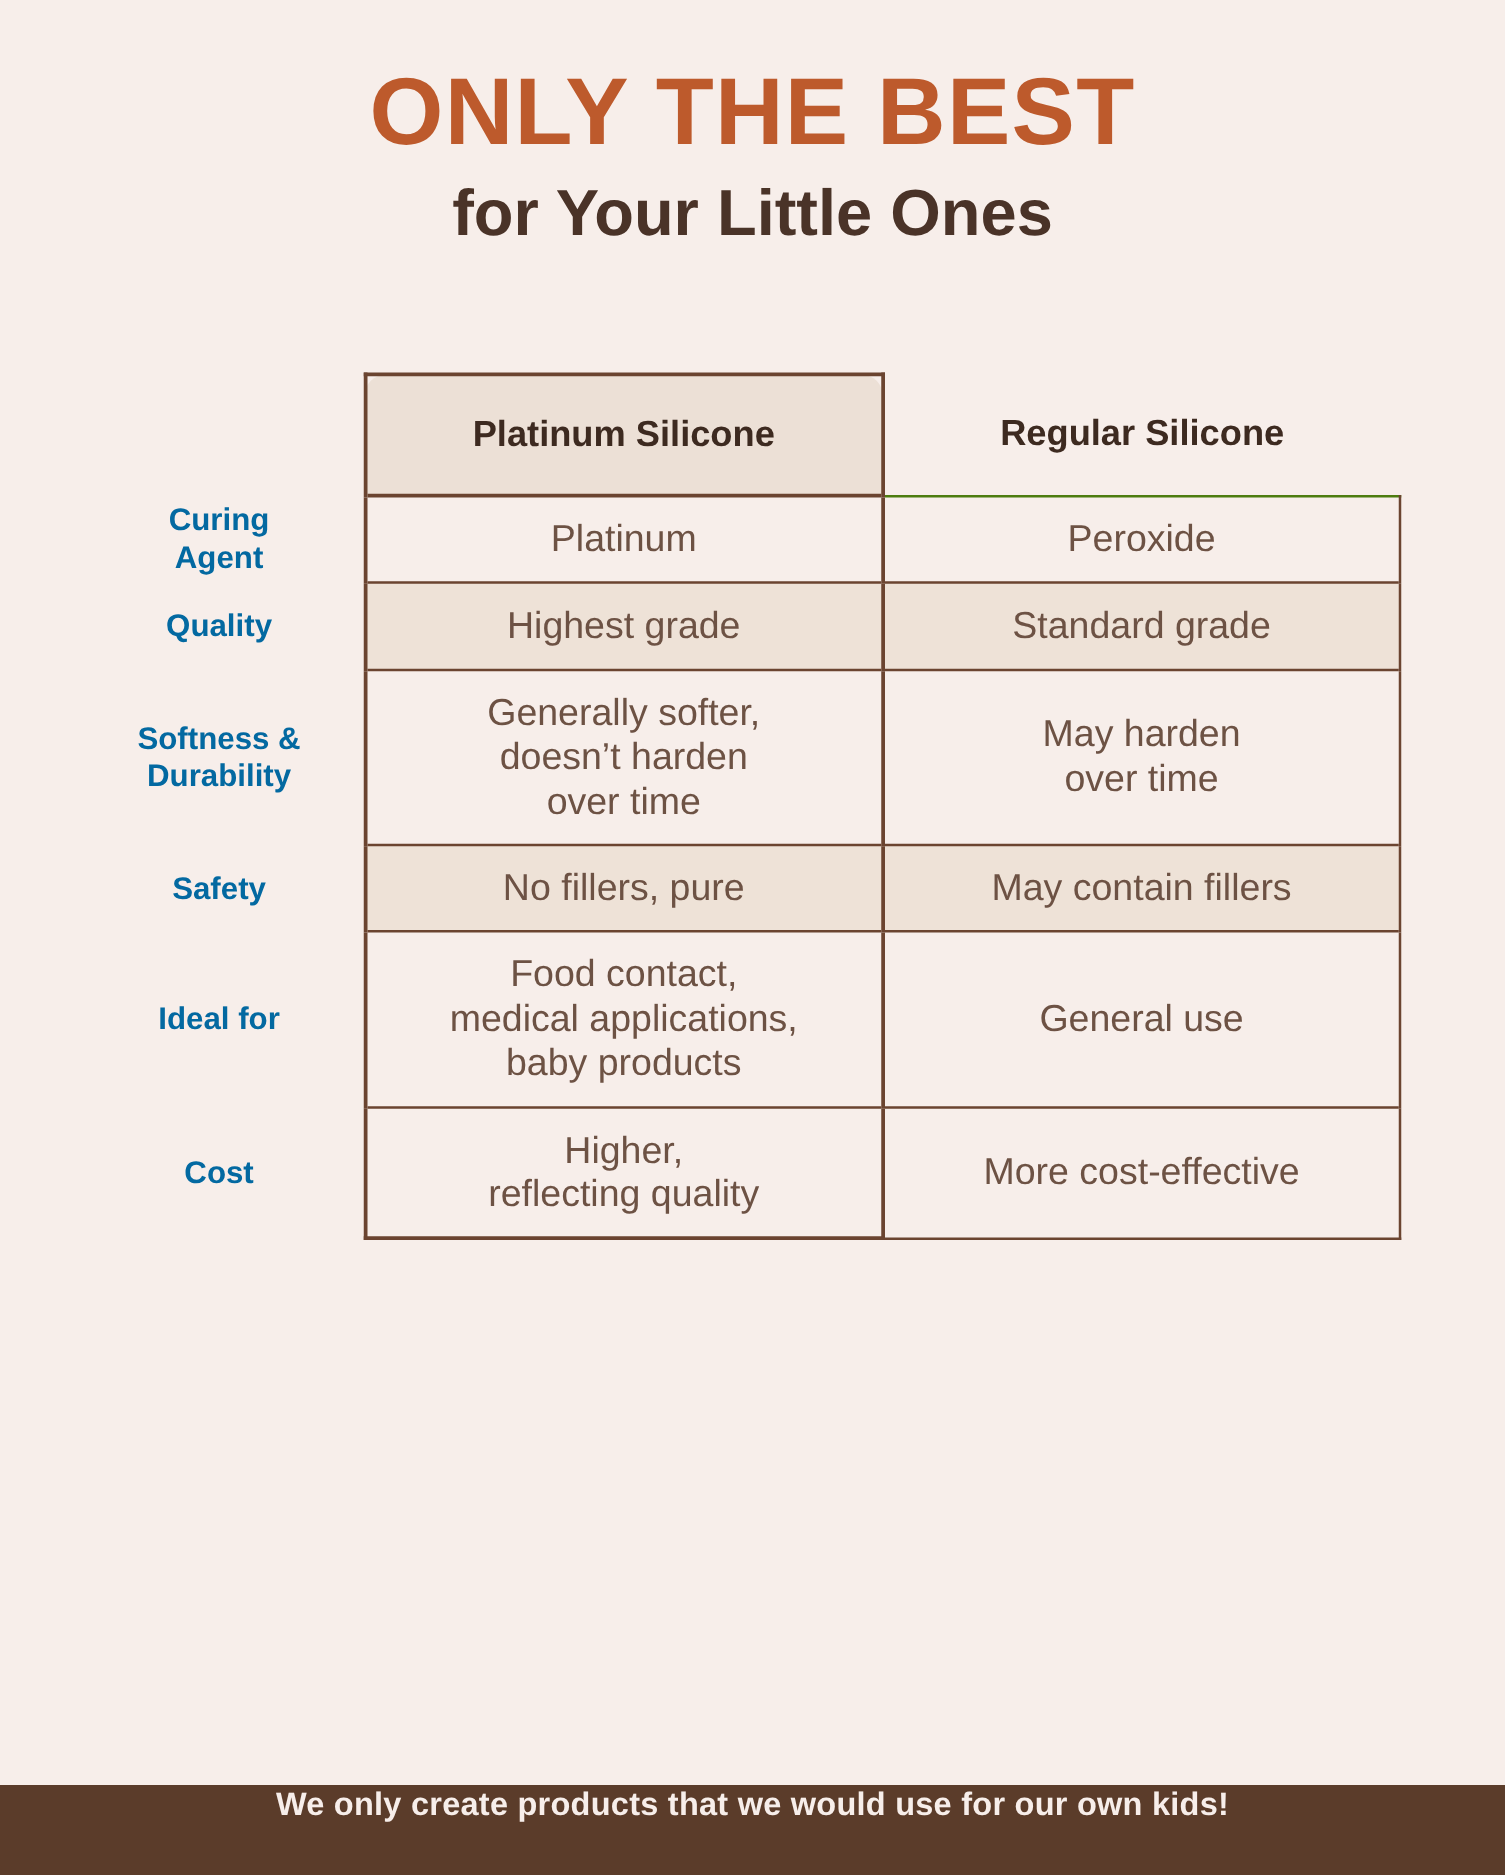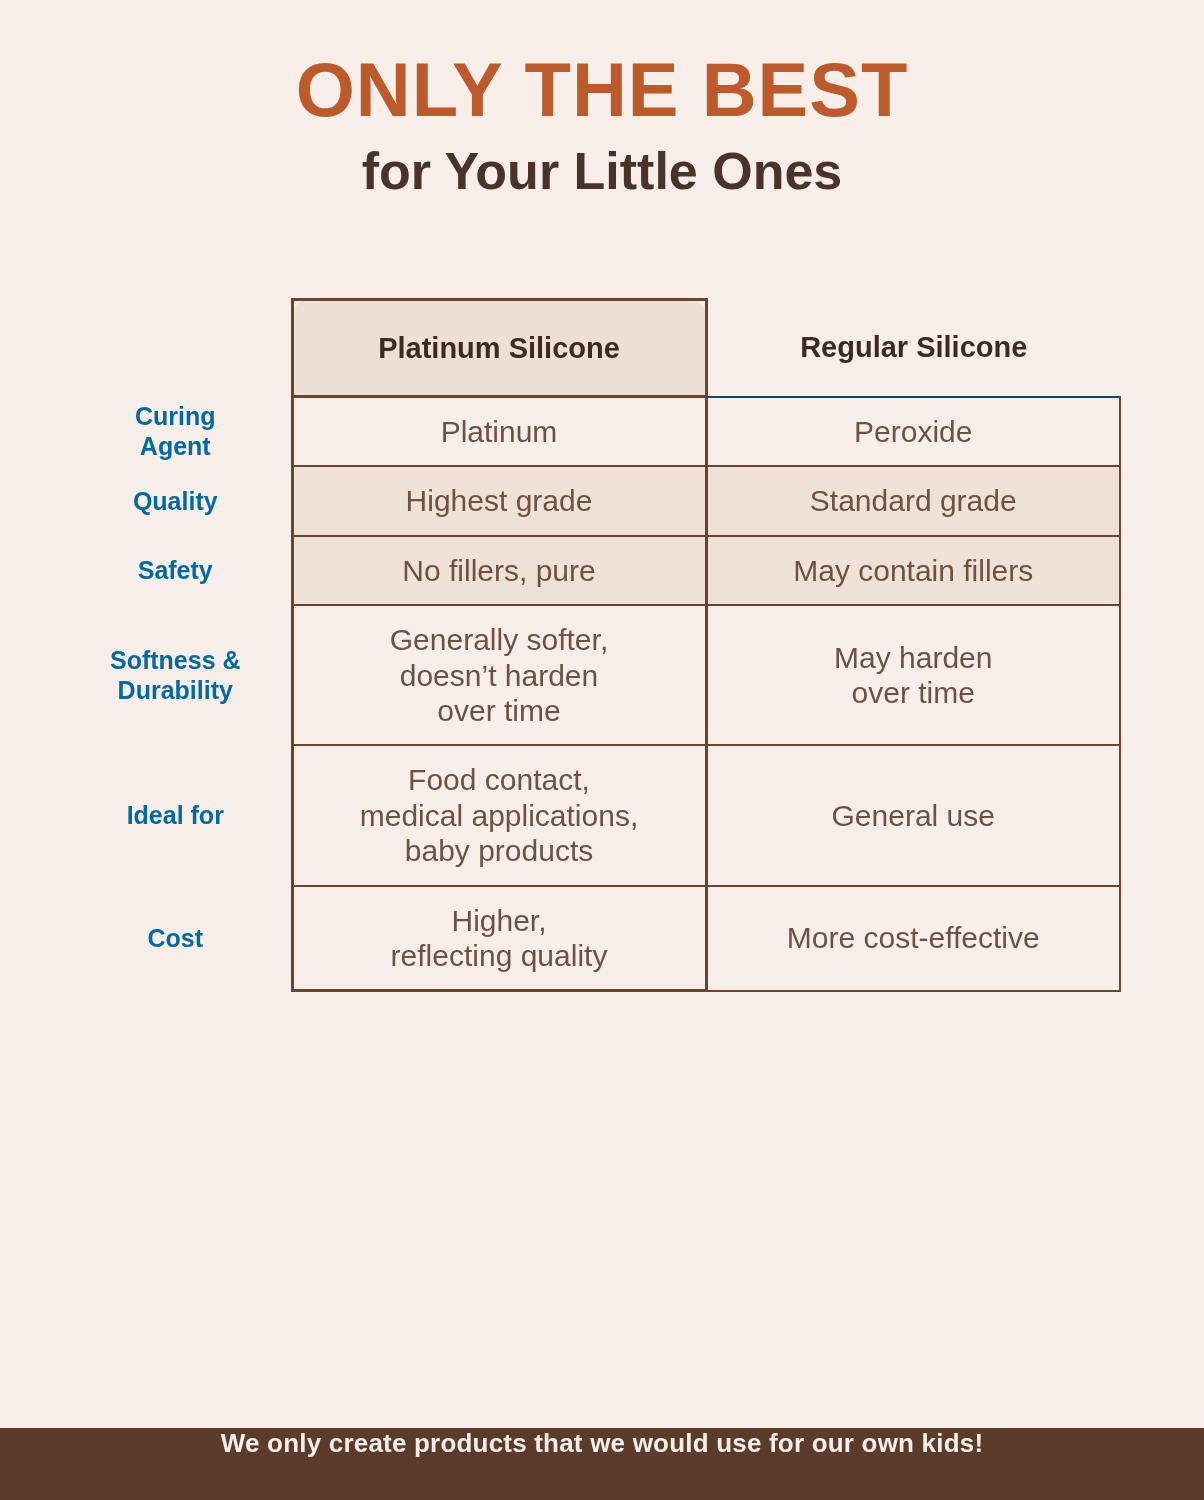--- a/index.html
+++ b/index.html
@@ -108,21 +108,21 @@
   }
 
   td.cellB {
     border-left: none;
     border-right: 2px solid #6b4430;
     border-top: 2px solid #6b4430;
     background: #f7eeea;
   }
   td.cellB.shade { background: #eee2d7; }
   td.cellB.first {
-    border-top: 2px solid #0c4a6e;
+    border-top: 2px solid #4d7c0f;
     border-top-right-radius: 16px;
   }
   td.cellB.last {
     border-bottom: 2px solid #6b4430;
     border-bottom-right-radius: 16px;
   }
 
   
   .footer {
     position: absolute;
@@ -173,39 +173,39 @@
         <td class="cell cellB first">Peroxide</td>
       </tr>
 
       <tr>
         <td class="rowlabel">Quality</td>
         <td class="cell cellA shade">Highest grade</td>
         <td class="cell cellB shade">Standard grade</td>
       </tr>
 
       <tr>
-        <td class="rowlabel">Safety</td>
-        <td class="cell cellA shade">No fillers, pure</td>
-        <td class="cell cellB shade">May contain fillers</td>
-      </tr>
-
-      <tr>
         <td class="rowlabel">
           <div>Softness &amp;</div>
           <div>Durability</div>
         </td>
         <td class="cell cellA">
           <div>Generally softer,</div>
           <div>doesn’t harden</div>
           <div>over time</div>
         </td>
         <td class="cell cellB">
           <div>May harden</div>
           <div>over time</div>
         </td>
+      </tr>
+
+      <tr>
+        <td class="rowlabel">Safety</td>
+        <td class="cell cellA shade">No fillers, pure</td>
+        <td class="cell cellB shade">May contain fillers</td>
       </tr>
 
       <tr>
         <td class="rowlabel">Ideal for</td>
         <td class="cell cellA">
           <div>Food contact,</div>
           <div>medical applications,</div>
           <div>baby products</div>
         </td>
         <td class="cell cellB">General use</td>

